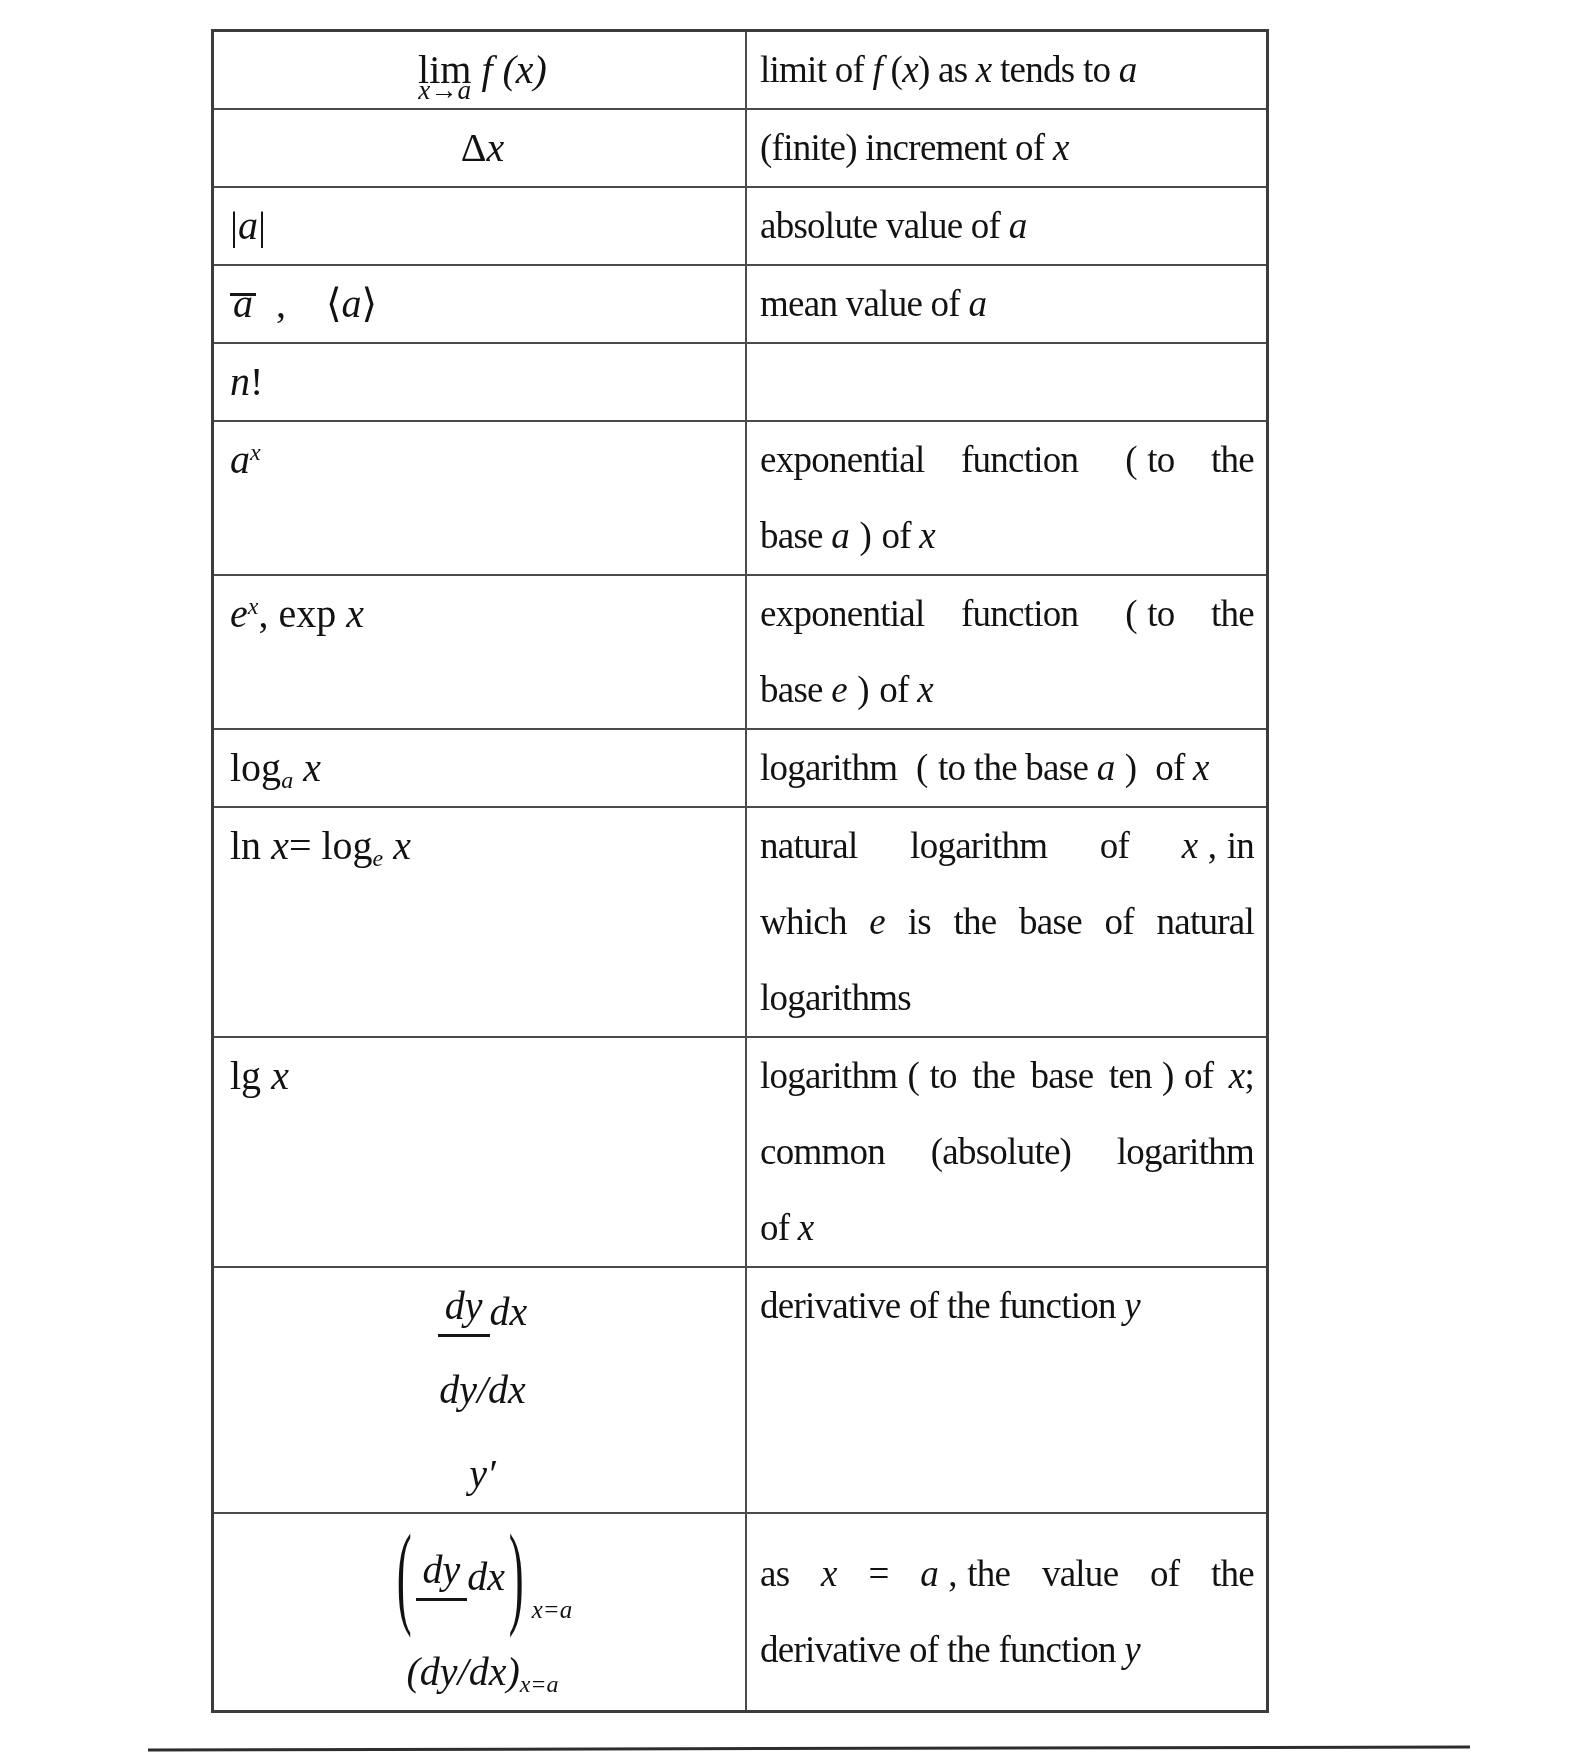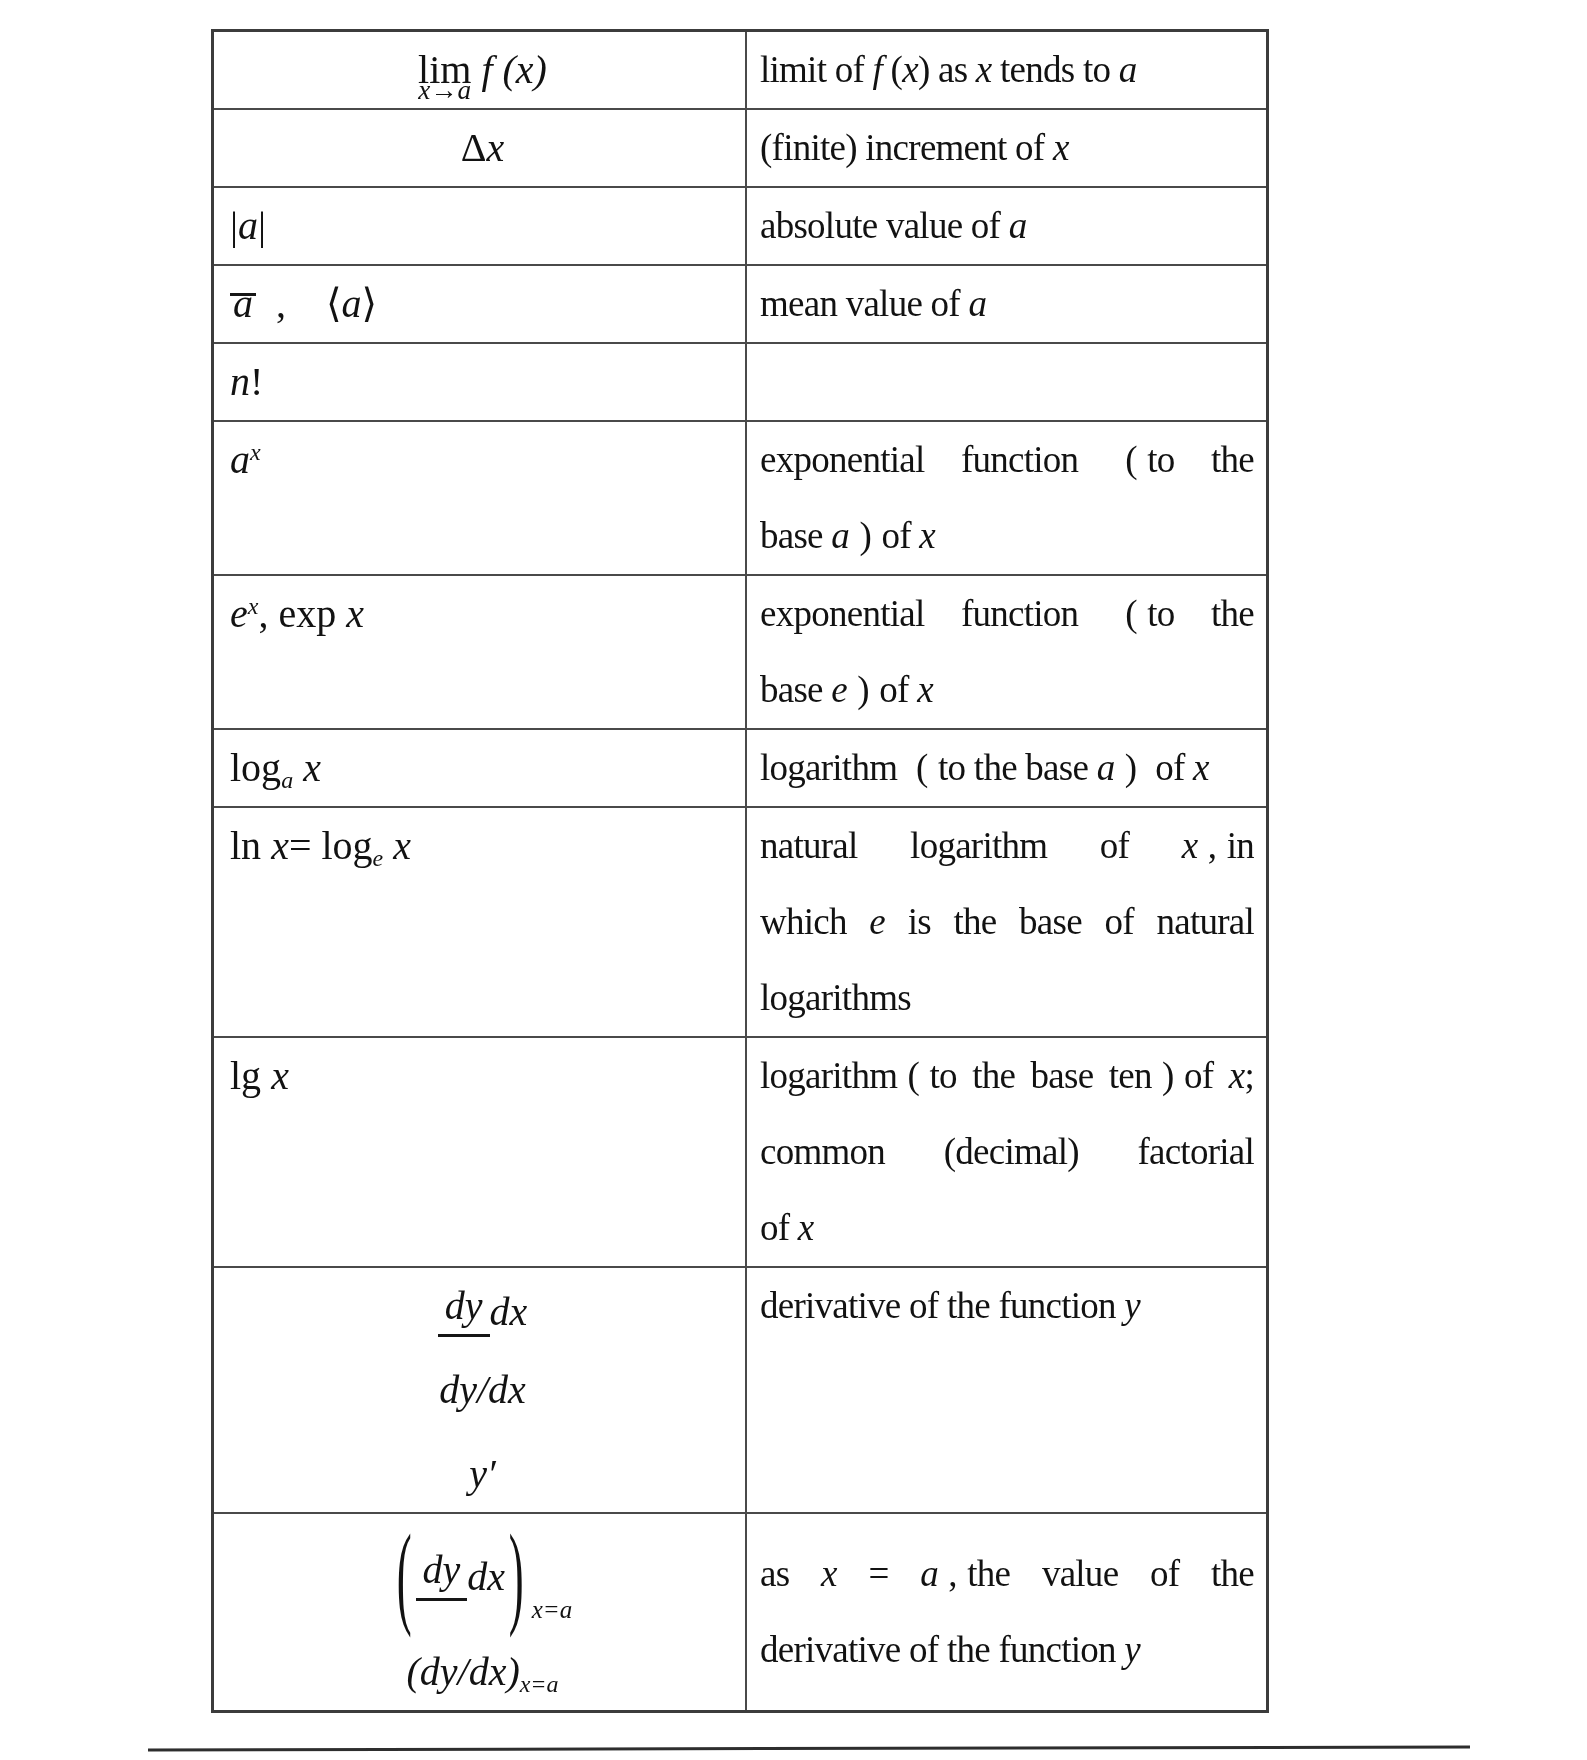--- a/index.html
+++ b/index.html
@@ -143,21 +143,21 @@
         <div class="dline jl">which <i>e</i> is the base of natural</div>
         <div class="dline">logarithms</div>
       </div>
     </div>
     <div class="trow">
       <div class="csym aleft vtop">
         <div class="sline"><span class="mr">lg </span><span class="mi">x</span></div>
       </div>
       <div class="cdesc">
         <div class="dline jl">logarithm<span class="fw">(</span>to the base ten<span class="fw">)</span>of <i>x</i>;</div>
-        <div class="dline jl">common (decimal) factorial</div>
+        <div class="dline jl">common (absolute) logarithm</div>
         <div class="dline">of <i>x</i></div>
       </div>
     </div>
     <div class="trow">
       <div class="csym acenter" style="row-gap: 8px;">
         <div class="sline"><span class="frac">
             <span class="fnum">dy</span>
             <span class="fden">dx</span>
           </span></div>
         <div class="sline"><span class="mi">dy/dx</span></div>

